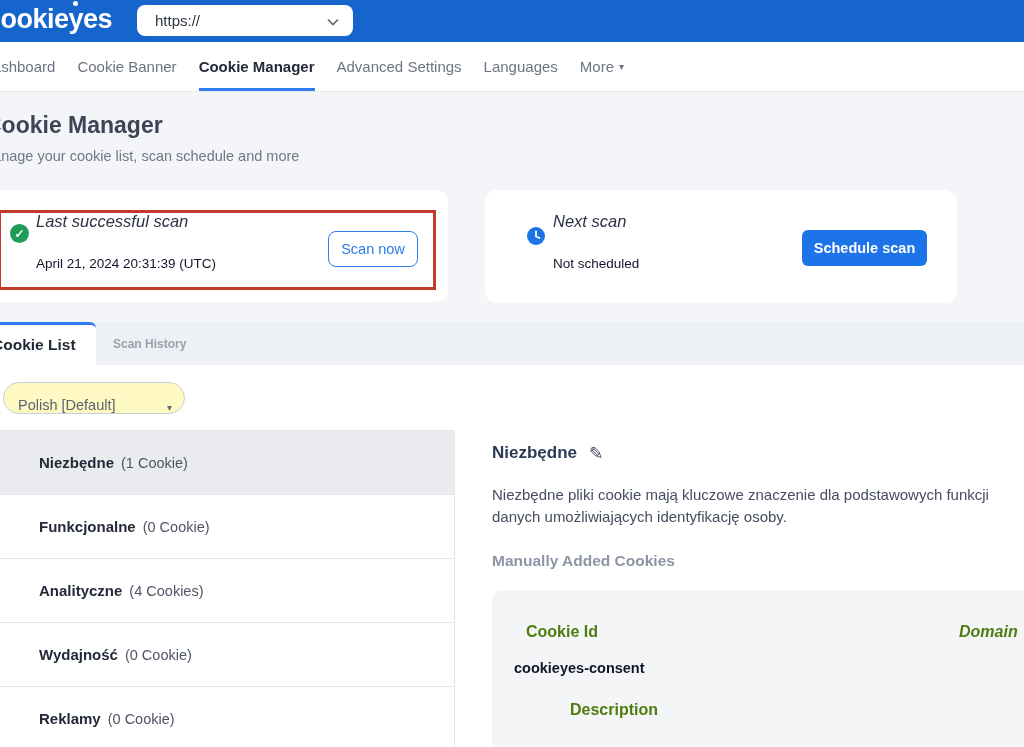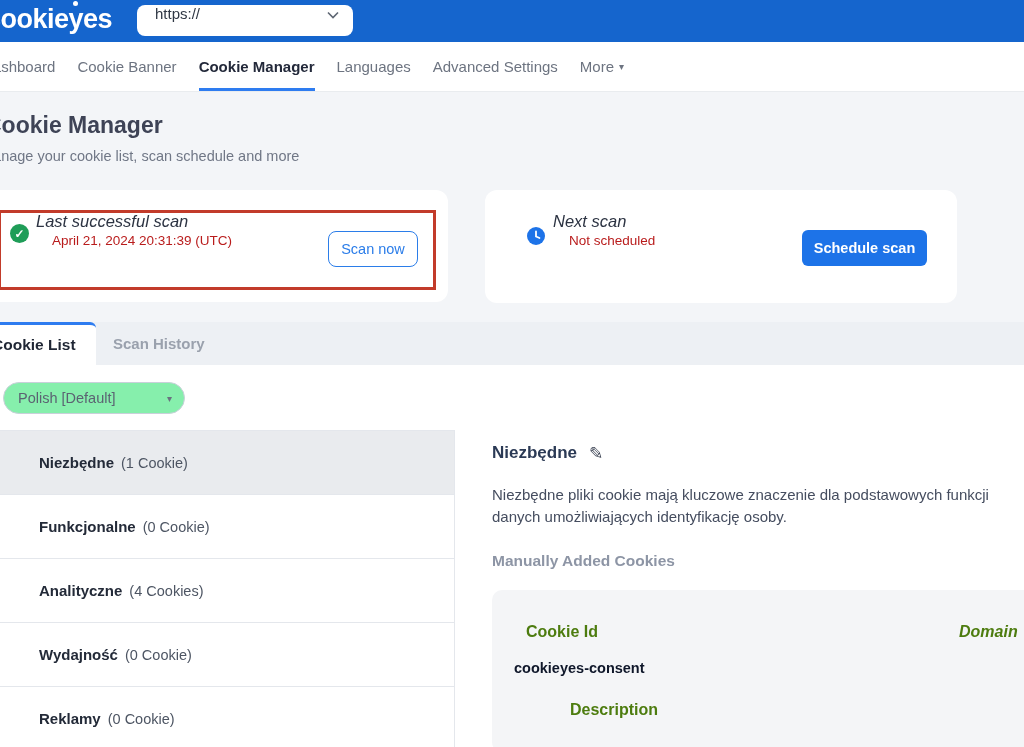--- a/index.html
+++ b/index.html
@@ -9,21 +9,21 @@
   .page { position:absolute; left:-20px; top:0; width:1100px; height:747px; }
 
   
   .topbar { position:absolute; left:0; top:0; width:100%; height:42px; background:#1565cd; }
   .logo { position:absolute; left:6px; top:4px; color:#ffffff; font-size:27px; font-weight:700;
           letter-spacing:-0.5px; }
   .logo-y { position:relative; display:inline-block; }
   .logo-y::after { content:""; position:absolute; left:4px; top:-3px; width:5px; height:5px;
                    border-radius:50%; background:#fff; }
   .url-select { position:absolute; left:157px; top:5px; width:216px; height:31px; background:#fff;
-                border-radius:8px; display:flex; padding:0 14px 0 18px;
+                border-radius:8px; display:flex; align-items:center; padding:0 14px 0 18px;
                 font-size:15px; color:#2f3744; cursor:pointer; }
   .url-select .chev { margin-left:auto; color:#5e6673; }
 
   
   .navrow { position:absolute; left:0; top:42px; width:100%; height:50px; background:#fff;
             border-bottom:1px solid #e9ecef; display:flex; align-items:stretch; gap:22px;
             padding-left:2px; }
   .navitem { display:flex; align-items:center; font-size:15px; color:#6d7481; cursor:pointer;
              white-space:nowrap; }
   .navitem.active { color:#23293a; font-weight:700; border-bottom:3px solid #2e7cf0; padding-top:3px; }
@@ -37,41 +37,41 @@
   .card { position:absolute; background:#fff; border-radius:12px; }
   .card1 { left:-12px; top:98px; width:480px; height:112px; }
   .card2 { left:505px; top:98px; width:472px; height:113px; }
   .red-annotation { position:absolute; left:18px; top:118px; width:438px; height:80px;
                     border:3px solid #c23b2a; z-index:5; pointer-events:none; }
   .check-icon { position:absolute; left:42px; top:34px; width:19px; height:19px; border-radius:50%;
                 background:#1f9d58; color:#fff; font-size:12px; font-weight:700;
                 display:flex; align-items:center; justify-content:center; }
   .clock-icon { position:absolute; left:42px; top:37px; width:18px; height:18px; }
   .card-title { position:absolute; left:68px; top:22px; font-size:16.5px; color:#2c3342;font-style:italic; }
-  .card-sub { position:absolute; left:68px; top:43px; font-size:13.5px; color:#b91c1c;margin-left:16px; }
+  .card-sub { position:absolute; left:68px; top:66px; font-size:13.5px; color:#0f172a; }
   .btn-outline { position:absolute; left:360px; top:41px; width:90px; height:36px; background:#fff;
                  border:1px solid #2b7de9; border-radius:8px; color:#2b7de9; font-size:14.5px;
                  font-family:inherit; cursor:pointer; }
   .btn-solid { position:absolute; left:317px; top:40px; width:125px; height:36px; background:#1d73e8;
                border:none; border-radius:6px; color:#fff; font-size:14.5px; font-weight:700;
                font-family:inherit; cursor:pointer; }
 
   
   .tabstrip { position:absolute; left:0; top:322px; width:100%; height:43px; background:#edf0f4; }
   .tab-active { position:absolute; left:0; top:0; width:116px; height:43px; background:#fff;
                 border-top:3px solid #2e7cf0; border-radius:0 6px 0 0; display:flex;
                 align-items:center; padding-left:12px; font-size:15.5px; font-weight:700;
                 color:#1f2634; cursor:pointer; }
   .tab-inactive { position:absolute; left:133px; top:0; height:43px; display:flex; align-items:center;
-                  font-size:15px; font-weight:700; color:#9aa1ad; cursor:pointer; }
+                  font-size:12px; font-weight:700; color:#9aa1ad; cursor:pointer; }
 
   
   .content { position:absolute; left:0; top:365px; width:100%; height:382px; background:#fff; }
-  .lang-select { position:absolute; left:23px; top:17px; width:182px; height:32px; background:#86efac;
-                 border:1px solid #c9d0da; border-radius:16px; display:flex; align-items:center;
+  .lang-select { position:absolute; left:23px; top:17px; width:182px; height:32px; background:#fef9c3;
+                 border:1px solid #c9d0da; border-radius:16px; display:flex; align-items:flex-end;
                  padding:0 12px 0 14px; font-size:14.5px; color:#5b6372; cursor:pointer; }
   .lang-select .caret { margin-left:auto; font-size:10px; color:#6a7280; }
 
   .cat-panel { position:absolute; left:-10px; top:65px; width:485px; height:330px;
                border:1px solid #e4e7ec; border-bottom:none; background:#fff; }
   .cat-row { height:64px; display:flex; align-items:center; padding-left:68px; gap:7px;
              border-bottom:1px solid #e4e7ec; background:#fff; cursor:pointer; }
   .cat-row.selected { background:#e9ebee; }
   .cat-name { font-size:15px; font-weight:700; color:#232a38; }
   .cat-count { font-size:14.5px; color:#4d5563; }
@@ -106,22 +106,22 @@
               <polyline points="1,1.5 6,6.5 11,1.5" fill="none" stroke="#5e6673" stroke-width="1.6"></polyline>
             </svg>
       </span>
     </div>
   </div>
 
   <div class="navrow">
     <div class="navitem">Dashboard</div>
     <div class="navitem">Cookie Banner</div>
     <div class="navitem active">Cookie Manager</div>
+    <div class="navitem">Advanced Settings</div>
     <div class="navitem">Languages</div>
-    <div class="navitem">Advanced Settings</div>
     <div class="navitem">
           <span>More</span>
           <span class="caret">▾</span>
         </div>
   </div>
 
   <div class="gray-section">
     <div class="page-title">Cookie Manager</div>
     <div class="page-subtitle">Manage your cookie list, scan schedule and more</div>
 

